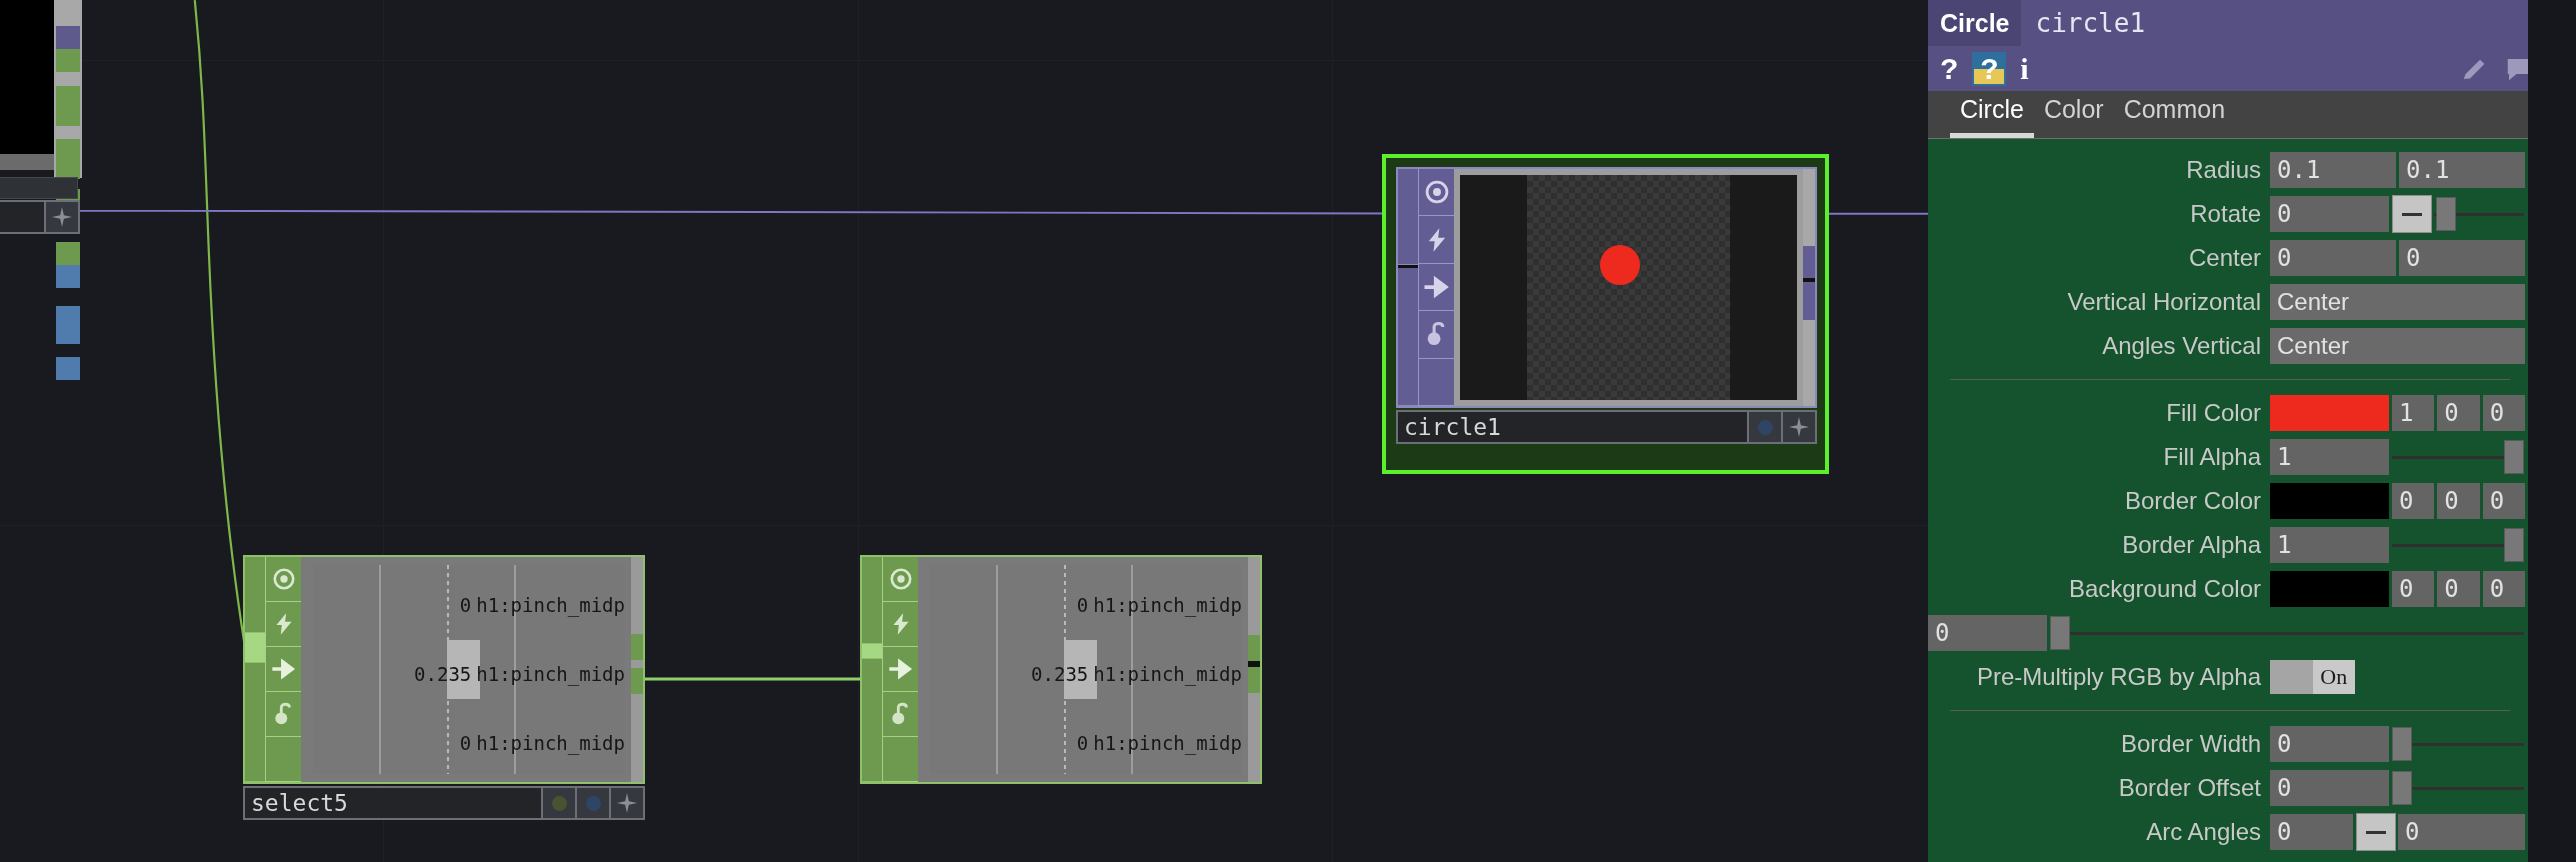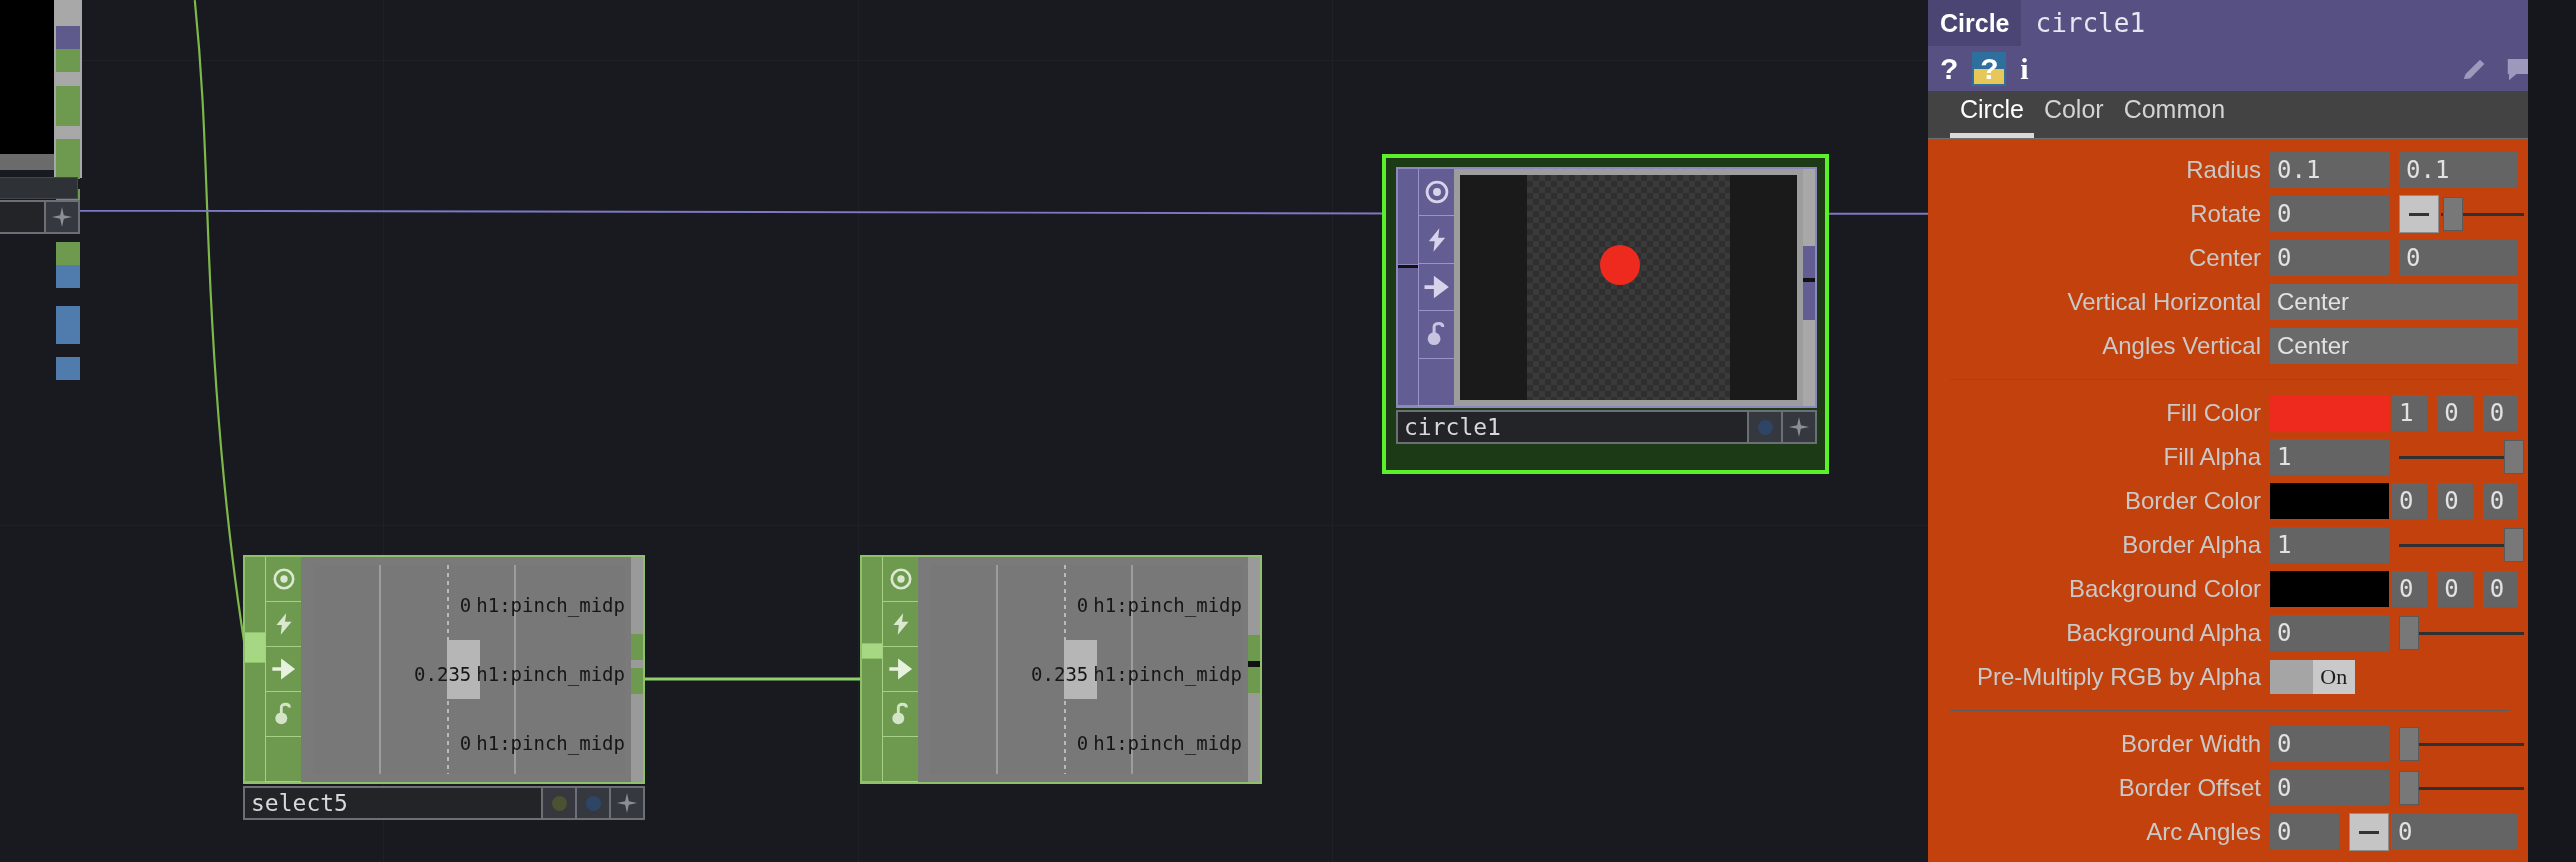--- a/index.html
+++ b/index.html
@@ -102,21 +102,21 @@
 
   
   .sel-halo{
     position:absolute;box-sizing:border-box;
     border:4px solid #5cf02c;background:#1c3a15;
   }
 
   
   #params{
     position:absolute;left:1928px;top:0;width:600px;height:863px;
-    background:#c2410c;overflow:hidden;
+    background:#14532d;overflow:hidden;
   }
   .pheader{height:46px;background:#565083;display:flex;align-items:stretch;}
   .pheader .optype{
     padding:0 12px;display:flex;align-items:center;
     color:#ffffff;font-weight:bold;font-size:25px;
     background:#4a4573;
   }
   .pheader .opname{
     flex:1;display:flex;align-items:center;padding-left:14px;
     color:#e8e6f2;font-size:26px;font-family:"DejaVu Sans Mono", monospace;
@@ -136,21 +136,21 @@
   .ptab.active{color:#ffffff;border-bottom-color:#d8d8d8;}
 
   .prows{padding-top:10px;}
   .prow{display:flex;align-items:center;height:42px;margin-bottom:2px;}
   .plabel{
     width:342px;text-align:right;padding-right:9px;box-sizing:border-box;
     color:#c9c9c9;font-size:24px;white-space:nowrap;overflow:hidden;
   }
   .pfields{flex:1;display:flex;align-items:center;height:100%;position:relative;}
   .pfield{
-    background:#646464;height:36px;box-sizing:border-box;margin-right:10px;
+    background:#646464;height:36px;box-sizing:border-box;margin-right:3px;
     color:#e2e2e2;font-family:"DejaVu Sans Mono", monospace;font-size:24px;
     display:flex;align-items:center;padding-left:7px;
   }
   .pfield.wide{flex:1;min-width:0;}
   .pfield.w120{width:119px;flex:none;}
   .pfield.w128{width:127px;flex:none;}
   .pfield.menu{background:#6a6a6a;flex:1;font-family:"Liberation Sans",sans-serif;font-size:24px;}
   .swatch{height:36px;width:119px;flex:none;margin-right:3px;}
   .slider-wrap{flex:1;height:36px;position:relative;display:flex;align-items:center;margin-right:4px;min-width:0;}
   .slider-track{position:absolute;left:0;right:0;height:3px;background:#303030;}
@@ -559,21 +559,20 @@
       <div class="plabel">Background Color</div>
       <div class="pfields">
         <div class="swatch" style="background:#000000"></div>
         <div class="pfield wide">0</div>
         <div class="pfield wide">0</div>
         <div class="pfield wide">0</div>
       </div>
     </div>
 
     <div class="prow">
-      <div class="plabel">Background Alpha</div>
       <div class="pfields">
         <div class="pfield w120">0</div>
         <div class="slider-wrap">
           <div class="slider-track"></div>
           <div class="slider-tick" style="left:3px"></div>
           <div class="slider-knob" style="left:0px"></div>
         </div>
       </div>
     </div>
 

